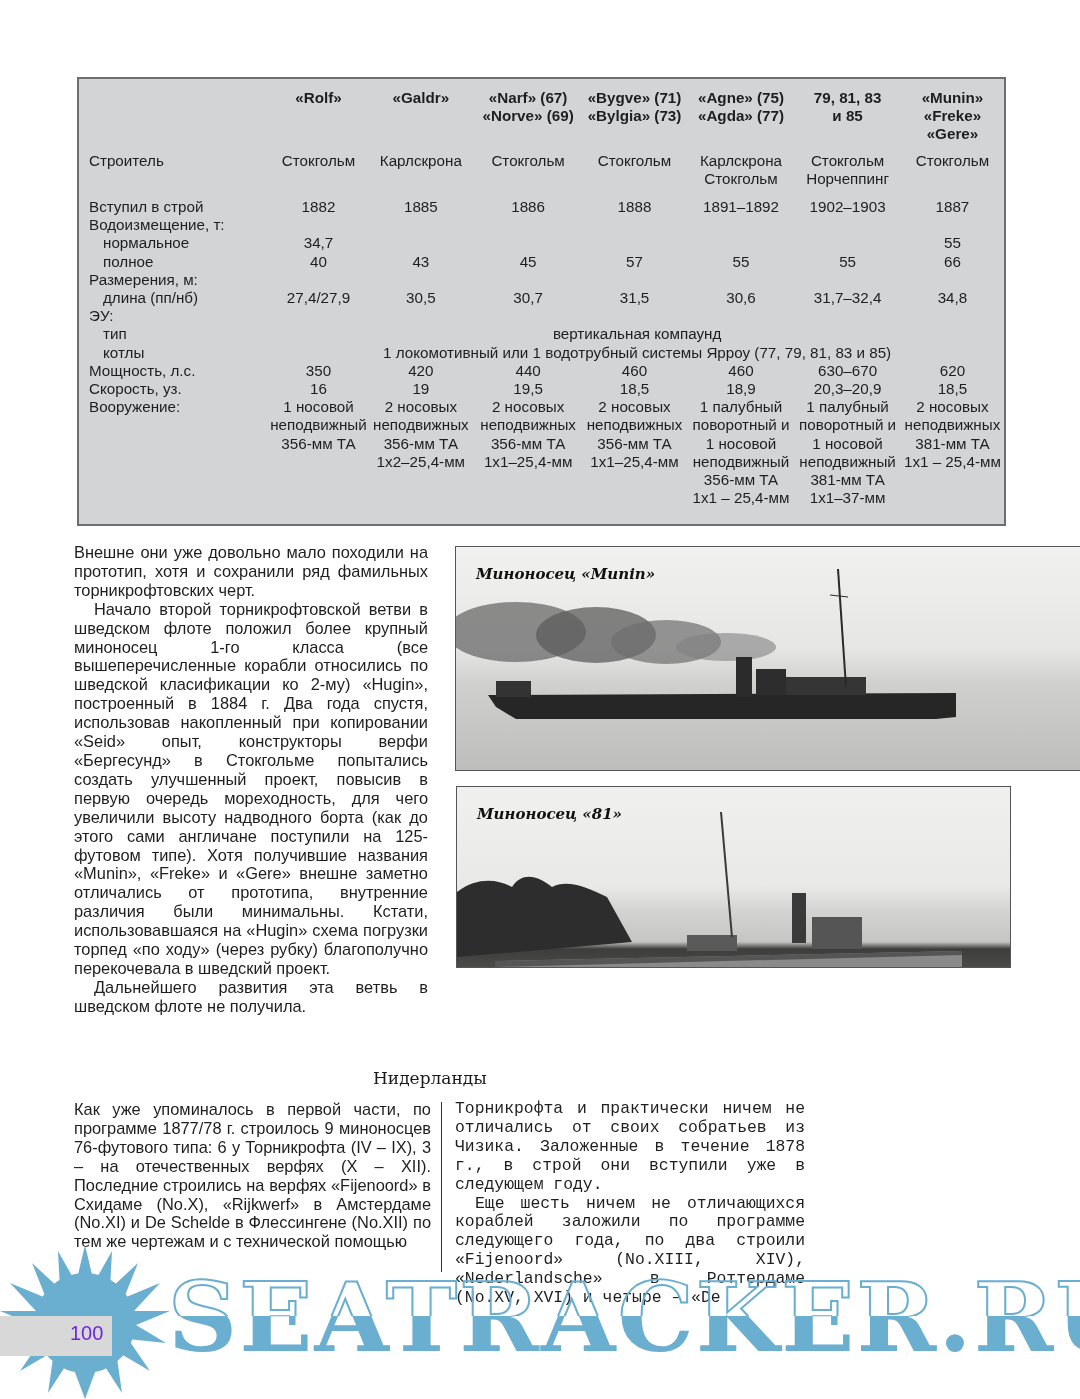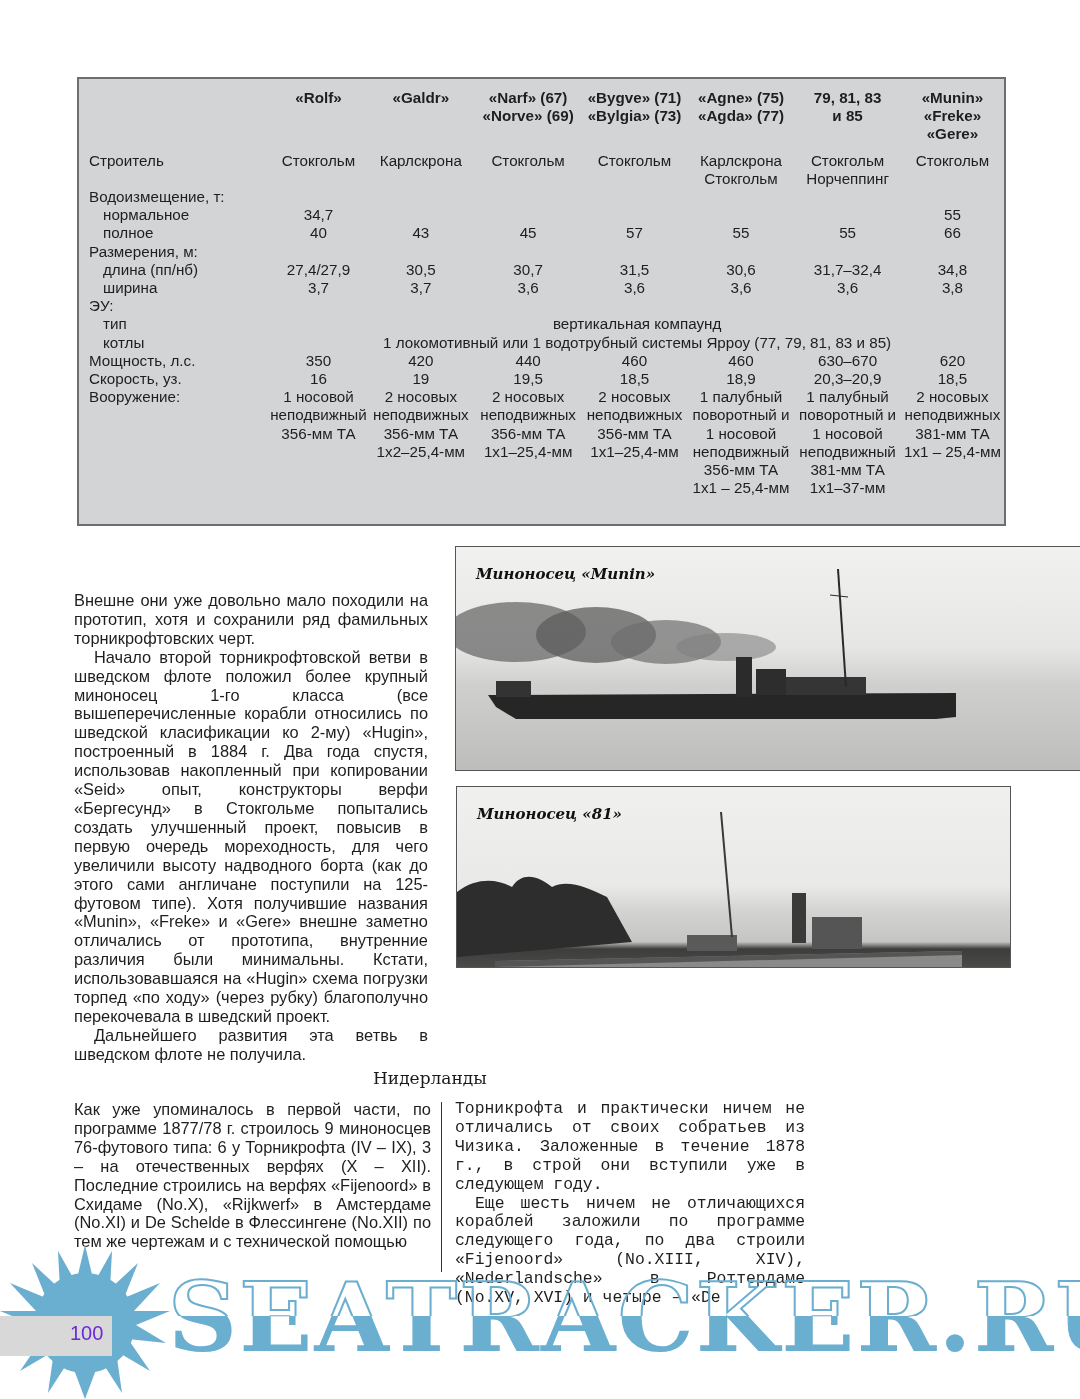--- a/index.html
+++ b/index.html
@@ -19,21 +19,21 @@
   .c1 { width: 96px; } .c2 { width: 110px; } .c3 { width: 108px; }
   .c4 { width: 108px; margin-left: 39px; } .c5 { width: 108px; } .c6 { width: 108px; } .c7 { width: 104px; }
   .spec-table tr.gap td { padding-top: 10px; }
   .span-cell { text-align: center; }
 
   
   .col { position: absolute; font-size: 16.4px; line-height: 18.9px; text-align: justify;
          color: #1e1e1e; }
   .col p { margin: 0; text-indent: 0; }
   .col p.ind { text-indent: 20px; }
-  .col-left-top { left: 74px; top: 543px; width: 354px; margin-top: 48px; }
+  .col-left-top { left: 74px; top: 543px; width: 354px; }
   .col-a { left: 74px; top: 1100px; width: 357px; }
   .col-b { left: 455px; top: 1100px; width: 350px; font-family: Liberation Mono, monospace; }
   .col-divider { position: absolute; left: 441px; top: 1102px; width: 1px; height: 170px; background: #333; }
 
   .section-title { position: absolute; left: 373px; top: 1068px; font-family: "DejaVu Serif", "Liberation Serif", serif;
                    font-weight: normal; font-size: 17px; color: #1a1a1a; }
 
   
   .photo { position: absolute; border: 1px solid #555; box-sizing: border-box; overflow: hidden; }
   .photo-1 { left: 455px; top: 546px; width: 650px; height: 225px;
@@ -76,20 +76,30 @@
       <tr>
           <td class="lbl">Строитель</td>
           <td class="val">Стокгольм</td>
           <td class="val">Карлскрона</td>
           <td class="val">Стокгольм</td>
           <td class="val">Стокгольм</td>
           <td class="val">Карлскрона<br>Стокгольм</td>
           <td class="val">Стокгольм<br>Норчеппинг</td>
           <td class="val">Стокгольм</td>
         </tr>
+      <tr class="gap">
+          <td class="lbl">Вступил в строй</td>
+          <td class="val">1882</td>
+          <td class="val">1885</td>
+          <td class="val">1886</td>
+          <td class="val">1888</td>
+          <td class="val">1891–1892</td>
+          <td class="val">1902–1903</td>
+          <td class="val">1887</td>
+        </tr>
       <tr>
           <td class="lbl">Водоизмещение, т:</td>
           <td class="val"></td>
           <td class="val"></td>
           <td class="val"></td>
           <td class="val"></td>
           <td class="val"></td>
           <td class="val"></td>
           <td class="val"></td>
         </tr>
@@ -125,30 +135,20 @@
         </tr>
       <tr>
           <td class="lbl sub">длина (пп/нб)</td>
           <td class="val">27,4/27,9</td>
           <td class="val">30,5</td>
           <td class="val">30,7</td>
           <td class="val">31,5</td>
           <td class="val">30,6</td>
           <td class="val">31,7–32,4</td>
           <td class="val">34,8</td>
-        </tr>
-      <tr>
-          <td class="lbl sub">ширина</td>
-          <td class="val">3,7</td>
-          <td class="val">3,7</td>
-          <td class="val">3,6</td>
-          <td class="val">3,6</td>
-          <td class="val">3,6</td>
-          <td class="val">3,6</td>
-          <td class="val">3,8</td>
         </tr>
       <tr>
           <td class="lbl">ЭУ:</td>
           <td class="val"></td>
           <td class="val"></td>
           <td class="val"></td>
           <td class="val"></td>
           <td class="val"></td>
           <td class="val"></td>
           <td class="val"></td>

